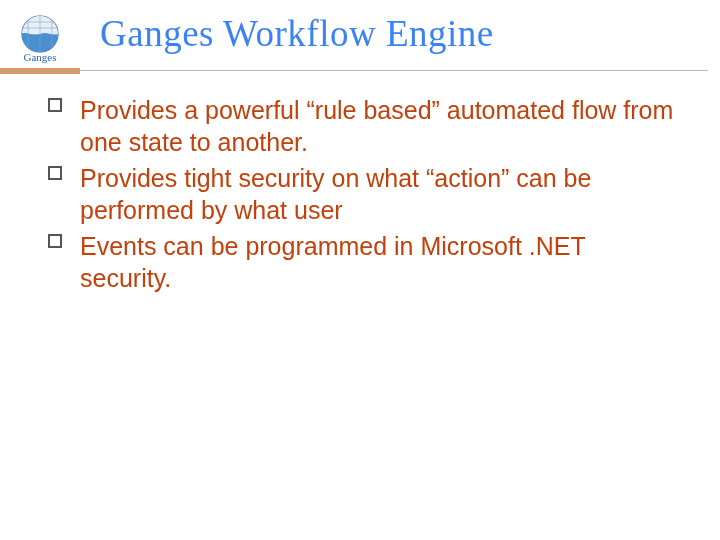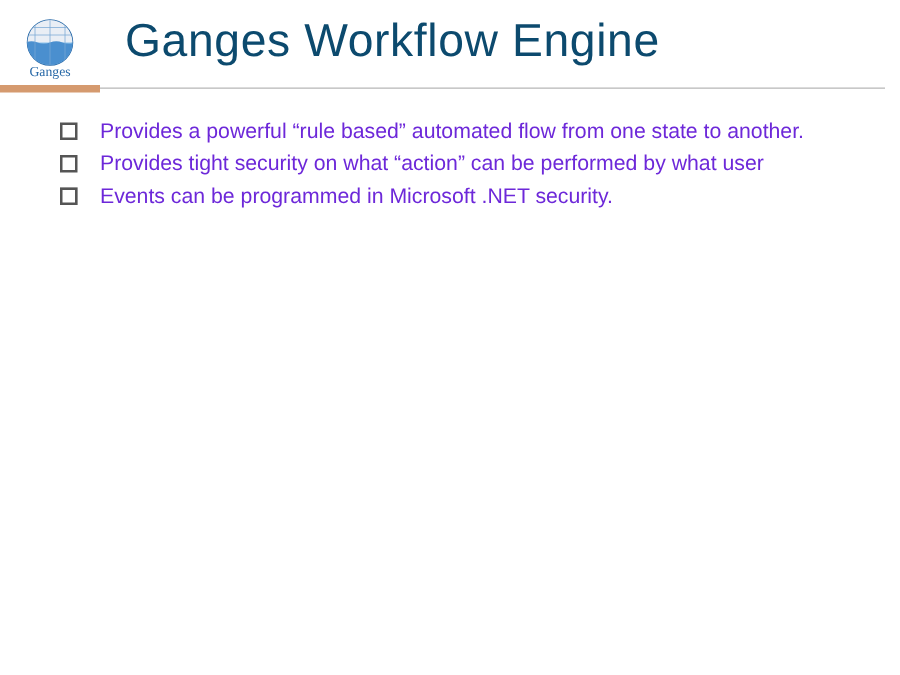--- a/index.html
+++ b/index.html
@@ -24,22 +24,23 @@
     top: 10px;
     width: 56px;
     height: 56px;
   }
   .title {
     position: absolute;
     left: 100px;
     top: 12px;
     font-size: 37px;
     font-weight: 400;
-    color: #0c4a6e;
+    color: #3b82f6;
     letter-spacing: 0.5px;
+    font-family: Liberation Serif, serif;
   }
   .rule-bar {
     position: absolute;
     left: 0;
     top: 68px;
     width: 720px;
     height: 6px;
   }
   .rule-accent {
     position: absolute;
@@ -64,23 +65,23 @@
     right: 40px;
   }
   ul.bullets {
     list-style: none;
     margin: 0;
     padding: 0;
   }
   ul.bullets > li {
     position: relative;
     padding-left: 32px;
-    font-size: 17px;
+    font-size: 25px;
     line-height: 1.28;
-    color: #6d28d9;
+    color: #c2410c;
     margin-bottom: 4px;
   }
   ul.bullets > li .marker {
     position: absolute;
     left: 0;
     top: 4px;
     width: 14px;
     height: 14px;
     border: 2px solid #555;
     box-sizing: border-box;

